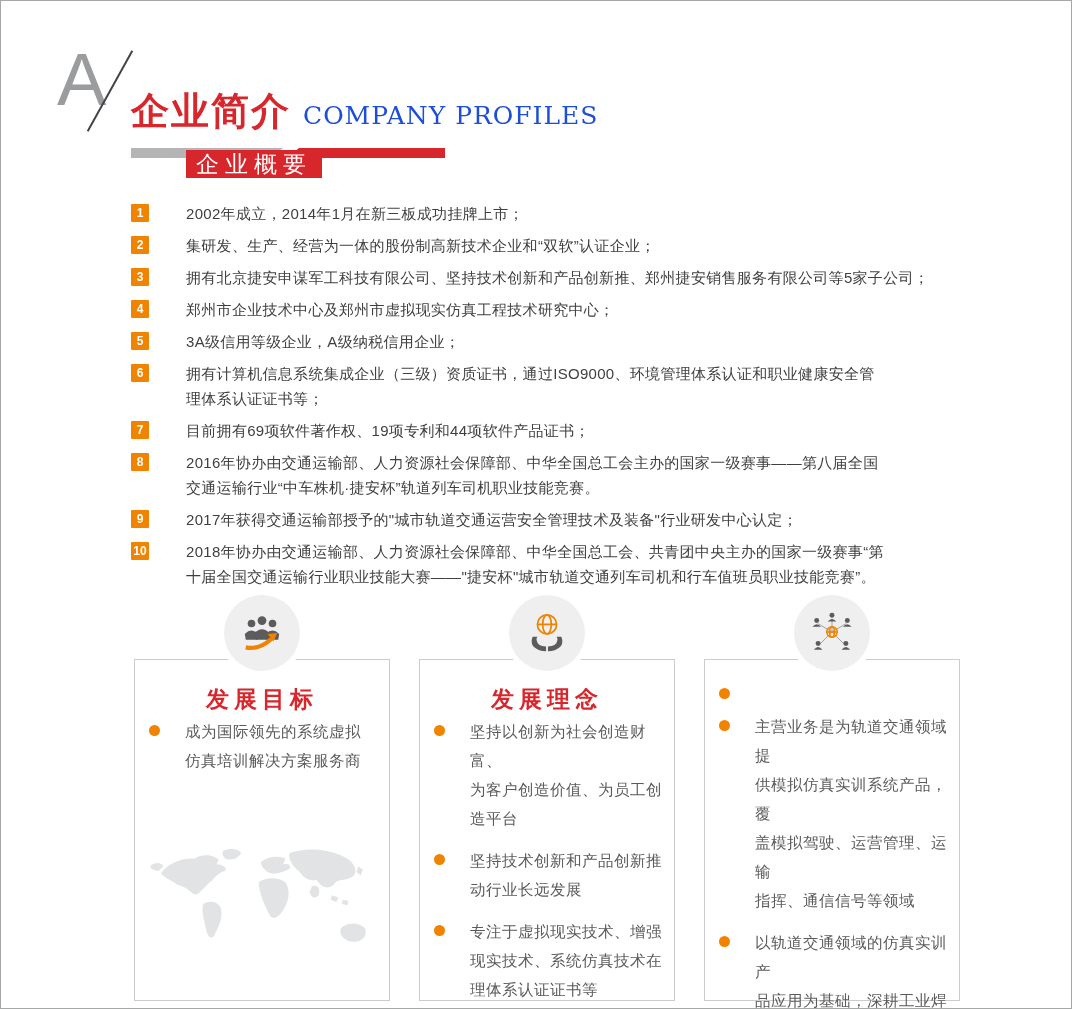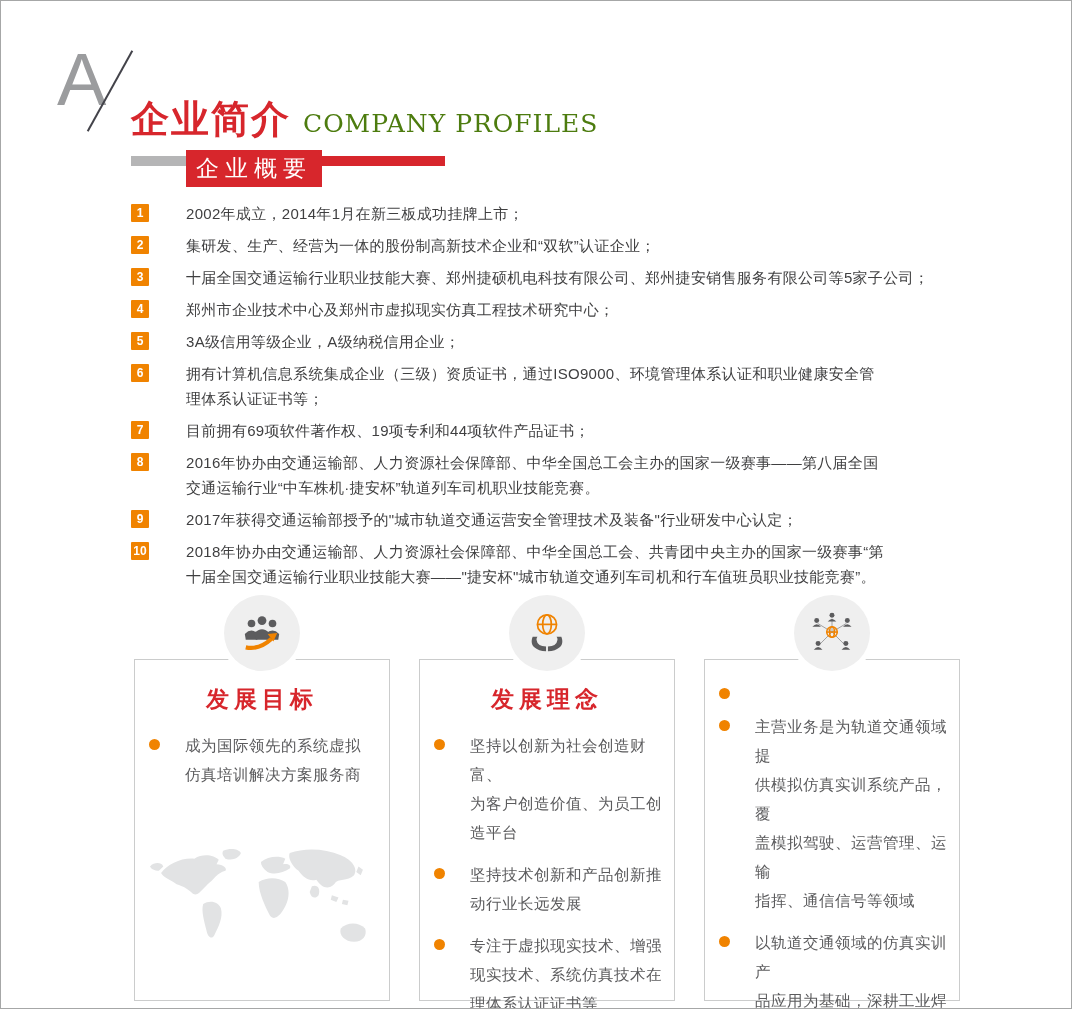--- a/index.html
+++ b/index.html
@@ -6,33 +6,33 @@
   .page{
     position:relative; width:1072px; height:1009px; box-sizing:border-box;
     background:#fff; border:1px solid #a6a7a7; overflow:hidden;
     font-family:"Liberation Sans", sans-serif;
   }
   
   .letter-wrap{position:absolute; left:56px; top:42px; width:90px; height:100px;}
   .letterA{font-size:74px; line-height:1; color:#9b9c9e; font-weight:400;}
   .slash{position:absolute; left:52px; top:2px; width:2px; height:92px;
          background:#43434a; transform:rotate(29deg);}
-  .title-block{position:absolute; left:130px; top:60px;}
+  .title-block{position:absolute; left:130px; top:52px;}
   .title-row{display:flex; align-items:baseline;}
   .title-cn{font-size:38px; font-weight:900; color:#d7262c; letter-spacing:2px;}
   .title-en{font-family:"DejaVu Serif","Liberation Serif",serif; font-size:25px;
-            color:#4d7c0f; margin-left:12px; letter-spacing:1px;margin-top:48px;}
+            color:#1d4ed8; margin-left:12px; letter-spacing:1px;margin-top:48px;}
   .bars{display:flex; margin-top:11px; height:10px;}
   .bar-gray{width:152px; height:10px; background:#b5b5b6;
             clip-path:polygon(0 0,100% 0,calc(100% - 12px) 100%,0 100%);}
   .bar-red{width:158px; height:10px; background:#d7262c; margin-left:4px;
            clip-path:polygon(12px 0,100% 0,100% 100%,0 100%);}
   
   .badge{
-    position:absolute; left:185px; top:149px; height:37px; padding:0 10px;
+    position:absolute; left:185px; top:149px; height:28px; padding:0 10px;
     background:#d7262c; color:#fff; display:flex; align-items:center;
     font-family:"DejaVu Serif","Liberation Serif",serif; font-size:23px; letter-spacing:6px;
   }
   
   .list{position:absolute; left:130px; top:200px; width:880px; margin:0; padding:0; list-style:none;}
   .list li{display:flex; margin-bottom:7px;}
   .list .num{
     flex:0 0 18px; width:18px; height:18px; margin-top:3px; background:#f08300;
     color:#fff; font-size:12px; font-weight:bold; display:flex;
     align-items:center; justify-content:center; border-radius:1px;
@@ -46,21 +46,21 @@
   .col{position:relative; width:256px;}
   .box{margin-top:64px; height:342px; border:1px solid #cbcccc;
        box-sizing:border-box; padding-top:20px; position:relative;}
   .circle{
     position:absolute; top:0; left:50%; transform:translateX(-50%);
     width:76px; height:76px; border-radius:50%; background:#efefef;
     box-shadow:0 0 0 5px #fff; z-index:2;
     display:flex; align-items:center; justify-content:center;
   }
   .col-title{
-    margin:4px 0 16px; text-align:center; color:#d7262c;
+    margin:4px 0 2px; text-align:center; color:#d7262c;
     font-family:"DejaVu Serif","Liberation Serif",serif; font-size:23px;
     font-weight:bold; letter-spacing:5px;
   }
   .bullets{margin:0 6px 0 12px; padding:0; list-style:none; position:relative; z-index:1;}
   .bullets li{display:flex; margin-bottom:13px;gap:16px;}
   .bullets .dot{flex:0 0 11px; width:11px; height:11px; border-radius:50%;
                 background:#f08300; margin:8px 9px 0 2px;}
   .bullets .btxt{font-size:15.5px; line-height:29px; color:#5b5b5d;
                  letter-spacing:0.5px; white-space:pre-line;}
   .map{position:absolute; left:10px; top:182px; z-index:0;}
@@ -92,21 +92,21 @@
       <li>
         <span class="num">1</span>
         <span class="txt">2002年成立，2014年1月在新三板成功挂牌上市；</span>
       </li>
       <li>
         <span class="num">2</span>
         <span class="txt">集研发、生产、经营为一体的股份制高新技术企业和“双软”认证企业；</span>
       </li>
       <li>
         <span class="num">3</span>
-        <span class="txt">十届全国交通运输行业职业技能大赛、郑州捷硕机电科技有限公司、郑州捷安销售服务有限公司等5家子公司；</span>
+        <span class="txt">拥有北京捷安申谋军工科技有限公司、坚持技术创新和产品创新推、郑州捷安销售服务有限公司等5家子公司；</span>
       </li>
       <li>
         <span class="num">4</span>
         <span class="txt">郑州市企业技术中心及郑州市虚拟现实仿真工程技术研究中心；</span>
       </li>
       <li>
         <span class="num">5</span>
         <span class="txt">3A级信用等级企业，A级纳税信用企业；</span>
       </li>
       <li>

